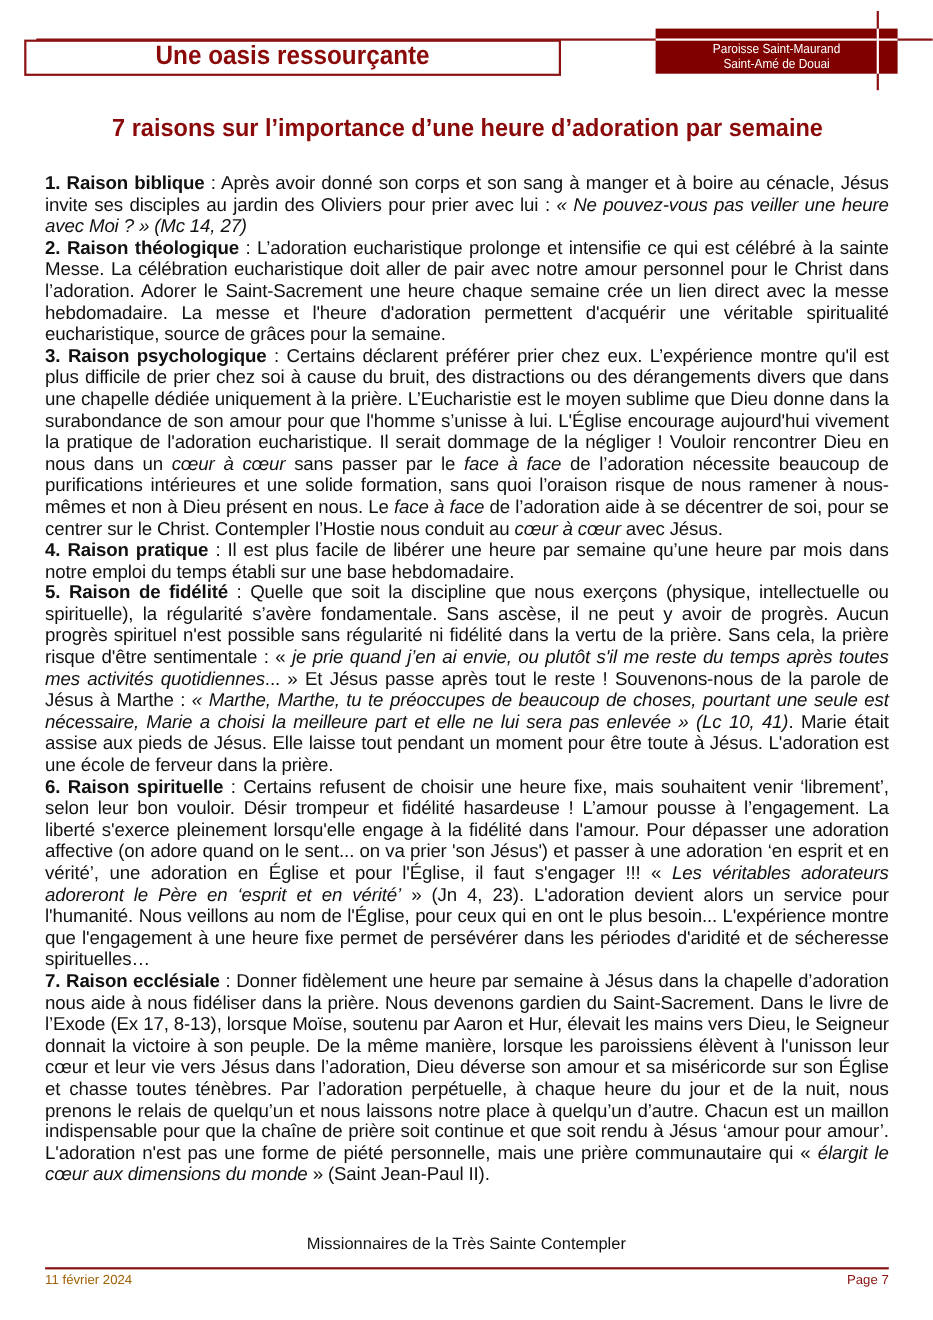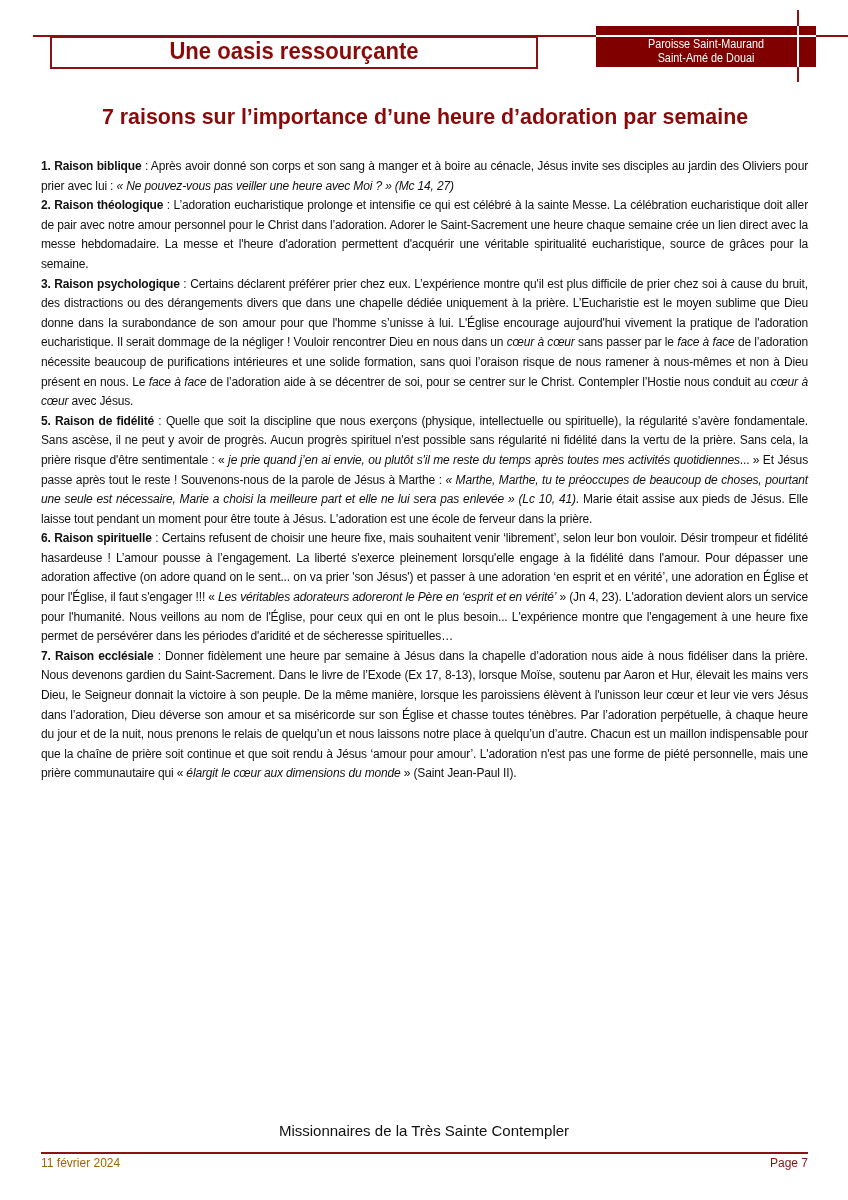--- a/index.html
+++ b/index.html
@@ -1,27 +1,27 @@
 <!DOCTYPE html>
 <html><head>
 <meta charset="utf-8">
 <style>
   html, body { margin:0; padding:0; background:#ffffff; }
   body { width:848px; height:1200px; position:relative; overflow:hidden; font-family:"Liberation Sans", sans-serif; color:#111; }
   .abs { position:absolute; }
-  .title-box { left:50px; top:36px; width:484px; height:29px; border:2px solid #8a1212; box-sizing:content-box; }
+  .title-box { left:22px; top:36px; width:484px; height:29px; border:2px solid #8a1212; box-sizing:content-box; }
   .title-text { position:absolute; left:0; right:0; top:-1px; text-align:center; font-weight:bold; font-size:24px; color:#8a0a0a; font-family:"Liberation Sans", sans-serif; letter-spacing:0px; transform:scaleX(0.92); }
   .hline-top { left:33px; top:35px; width:815px; height:2px; background:#8a1212; }
   .parish-box { left:596px; top:26px; width:220px; height:41px; background:#800000; }
   .parish-white { left:596px; top:35px; width:220px; height:2px; background:#ffffff; }
   .parish-text { left:596px; top:37px; width:220px; text-align:center; color:#ffffff; font-size:12px; line-height:14px; transform:scaleX(0.9); }
   .vline { left:797px; top:10px; width:2px; height:72px; background:#8a1212; }
   .vline-white { left:797px; top:26px; width:2px; height:41px; background:#ffffff; }
   .heading { left:30px; top:104px; width:790px; text-align:center; font-weight:bold; font-size:22.5px; color:#8a0a0a; transform:scaleX(0.95); transform-origin:center; }
-  .content { left:41px; top:157px; width:767px; font-size:12px; line-height:19.6px; text-align:justify; letter-spacing:-0.15px; }
+  .content { left:41px; top:157px; width:767px; font-size:17px; line-height:19.6px; text-align:justify; letter-spacing:-0.15px; }
   .content p { margin:0; }
   .content b { font-weight:bold; }
   .content i { font-style:italic; }
   .signature { left:0; width:848px; top:1122px; text-align:center; font-size:15px; }
   .footer-line { left:41px; top:1152px; width:767px; height:2px; background:#8a1212; }
   .footer-date { left:41px; top:1156px; font-size:12px; color:#a16207; }
   .footer-page { right:40px; top:1156px; font-size:12px; color:#8a1212;margin-left:44px; }
 </style>
 </head>
 <body>
@@ -38,20 +38,21 @@
   <div>Paroisse Saint-Maurand</div>
   <div>Saint-Amé de Douai</div>
 </div>
 
 <div class="abs heading">7 raisons sur l’importance d’une heure d’adoration par semaine</div>
 
 <div class="abs content" id="content">
   <p><b>1. Raison biblique</b><span><span> : Après avoir donné son corps et son sang à manger et à boire au cénacle, Jésus invite ses disciples au jardin des Oliviers pour prier avec lui : </span><i>« Ne pouvez-vous pas veiller une heure avec Moi ? » (Mc 14, 27)</i></span></p>
   <p><b>2. Raison théologique</b><span><span> : L’adoration eucharistique prolonge et intensifie ce qui est célébré à la sainte Messe. La célébration eucharistique doit aller de pair avec notre amour personnel pour le Christ dans l’adoration. Adorer le Saint-Sacrement une heure chaque semaine crée un lien direct avec la messe hebdomadaire. La messe et l'heure d'adoration permettent d'acquérir une véritable spiritualité eucharistique, source de grâces pour la semaine.</span></span></p>
   <p><b>3. Raison psychologique</b><span><span> : Certains déclarent préférer prier chez eux. L’expérience montre qu'il est plus difficile de prier chez soi à cause du bruit, des distractions ou des dérangements divers que dans une chapelle dédiée uniquement à la prière. L’Eucharistie est le moyen sublime que Dieu donne dans la surabondance de son amour pour que l'homme s’unisse à lui. L'Église encourage aujourd'hui vivement la pratique de l'adoration eucharistique. Il serait dommage de la négliger ! Vouloir rencontrer Dieu en nous dans un </span><i>cœur à cœur</i><span> sans passer par le </span><i>face à face</i><span> de l’adoration nécessite beaucoup de purifications intérieures et une solide formation, sans quoi l’oraison risque de nous ramener à nous-mêmes et non à Dieu présent en nous. Le </span><i>face à face</i><span> de l’adoration aide à se décentrer de soi, pour se centrer sur le Christ. Contempler l’Hostie nous conduit au </span><i>cœur à cœur</i><span> avec Jésus.</span></span></p>
+  <p><b>4. Raison pratique</b><span><span> : Il est plus facile de libérer une heure par semaine qu’une heure par mois dans notre emploi du temps établi sur une base hebdomadaire.</span></span></p>
   <p><b>5. Raison de fidélité</b><span><span> : Quelle que soit la discipline que nous exerçons (physique, intellectuelle ou spirituelle), la régularité s’avère fondamentale. Sans ascèse, il ne peut y avoir de progrès. Aucun progrès spirituel n'est possible sans régularité ni fidélité dans la vertu de la prière. Sans cela, la prière risque d'être sentimentale : « </span><i>je prie quand j’en ai envie, ou plutôt s'il me reste du temps après toutes mes activités quotidiennes</i><span>... » Et Jésus passe après tout le reste ! Souvenons-nous de la parole de Jésus à Marthe : </span><i>« Marthe, Marthe, tu te préoccupes de beaucoup de choses, pourtant une seule est nécessaire, Marie a choisi la meilleure part et elle ne lui sera pas enlevée » (Lc 10, 41)</i><span>. Marie était assise aux pieds de Jésus. Elle laisse tout pendant un moment pour être toute à Jésus. L'adoration est une école de ferveur dans la prière.</span></span></p>
   <p><b>6. Raison spirituelle</b><span><span> : Certains refusent de choisir une heure fixe, mais souhaitent venir ‘librement’, selon leur bon vouloir. Désir trompeur et fidélité hasardeuse ! L’amour pousse à l’engagement. La liberté s'exerce pleinement lorsqu'elle engage à la fidélité dans l'amour. Pour dépasser une adoration affective (on adore quand on le sent... on va prier 'son Jésus') et passer à une adoration ‘en esprit et en vérité’, une adoration en Église et pour l'Église, il faut s'engager !!! « </span><i>Les véritables adorateurs adoreront le Père en ‘esprit et en vérité’</i><span> » (Jn 4, 23). L'adoration devient alors un service pour l'humanité. Nous veillons au nom de l'Église, pour ceux qui en ont le plus besoin... L'expérience montre que l'engagement à une heure fixe permet de persévérer dans les périodes d'aridité et de sécheresse spirituelles…</span></span></p>
   <p><b>7. Raison ecclésiale</b><span><span> : Donner fidèlement une heure par semaine à Jésus dans la chapelle d’adoration nous aide à nous fidéliser dans la prière. Nous devenons gardien du Saint-Sacrement. Dans le livre de l’Exode (Ex 17, 8-13), lorsque Moïse, soutenu par Aaron et Hur, élevait les mains vers Dieu, le Seigneur donnait la victoire à son peuple. De la même manière, lorsque les paroissiens élèvent à l'unisson leur cœur et leur vie vers Jésus dans l’adoration, Dieu déverse son amour et sa miséricorde sur son Église et chasse toutes ténèbres. Par l’adoration perpétuelle, à chaque heure du jour et de la nuit, nous prenons le relais de quelqu’un et nous laissons notre place à quelqu’un d’autre. Chacun est un maillon indispensable pour que la chaîne de prière soit continue et que soit rendu à Jésus ‘amour pour amour’. L'adoration n'est pas une forme de piété personnelle, mais une prière communautaire qui « </span><i>élargit le cœur aux dimensions du monde</i><span> » (Saint Jean-Paul II).</span></span></p>
 </div>
 
 <div class="abs signature">Missionnaires de la Très Sainte Contempler</div>
 <div class="abs footer-line"></div>
 <div class="abs footer-date">11 février 2024</div>
 <div class="abs footer-page">Page 7</div>
 

